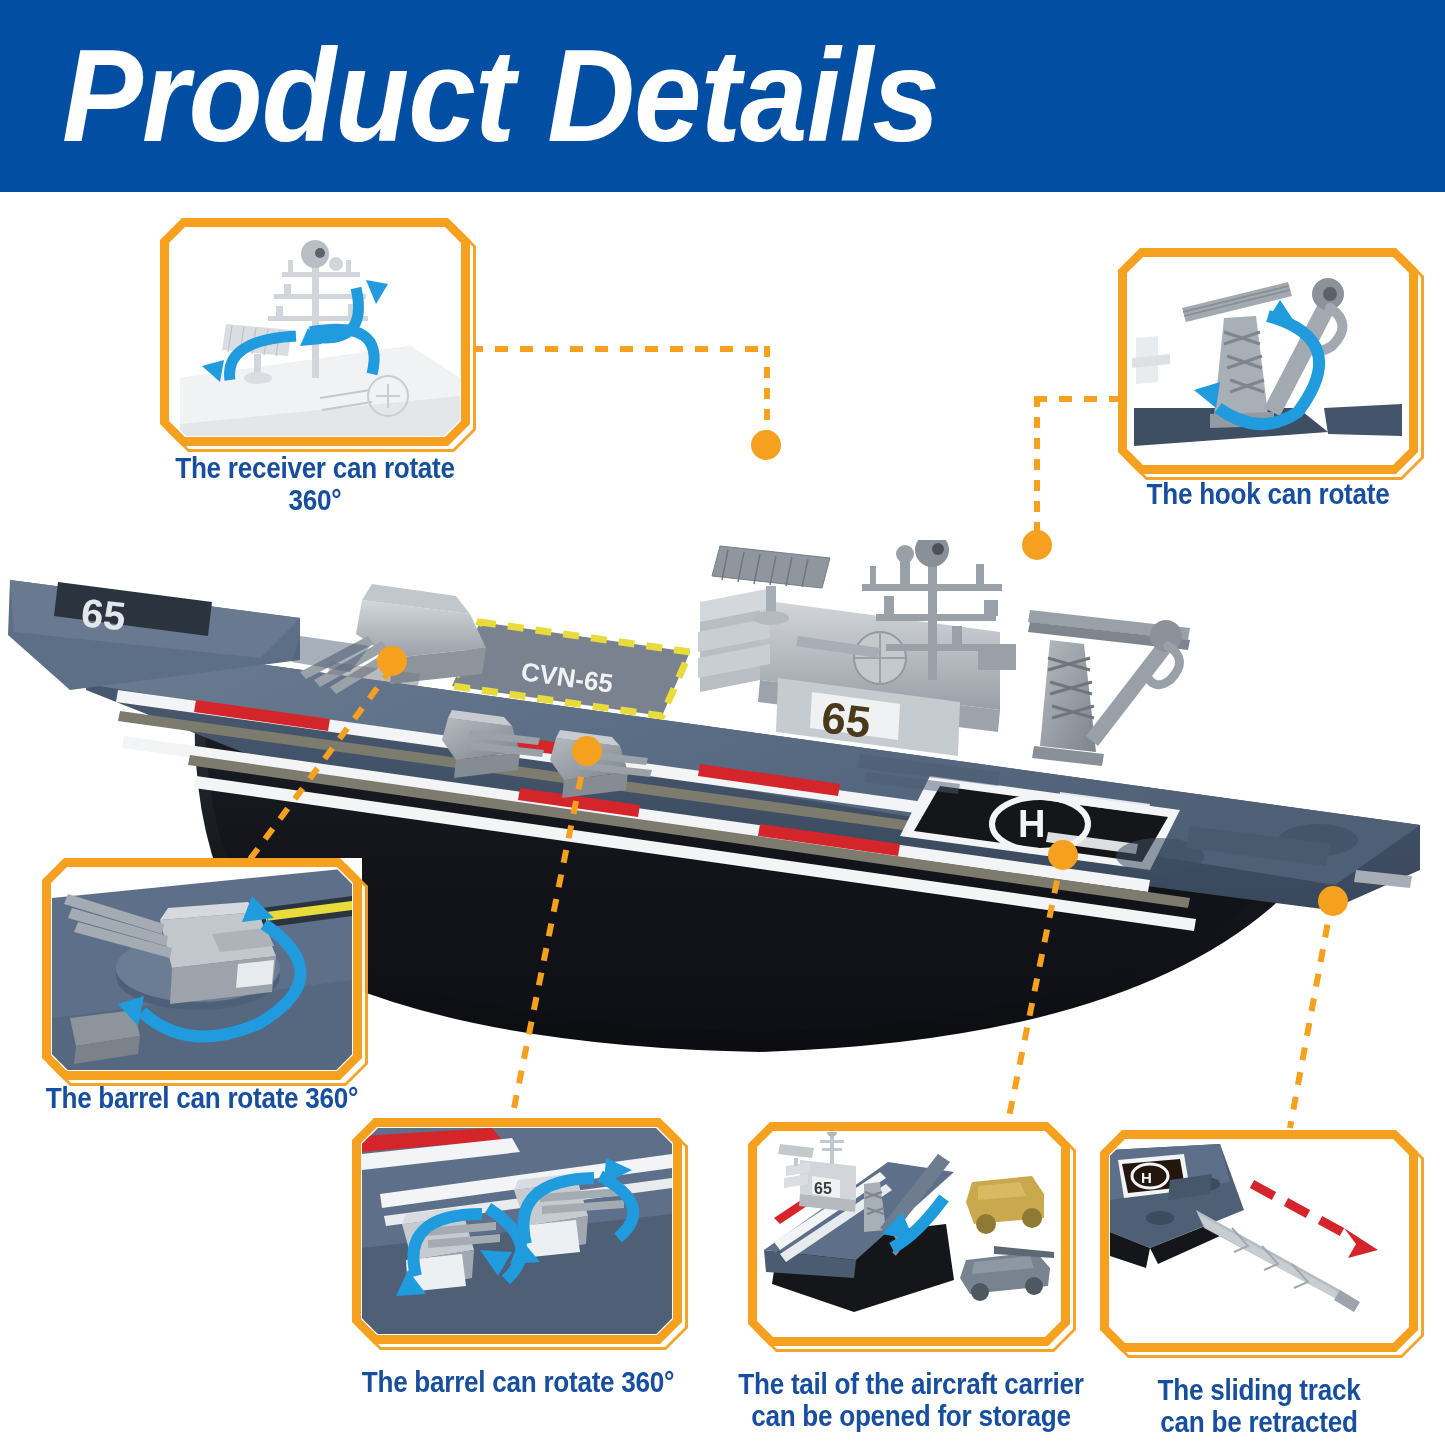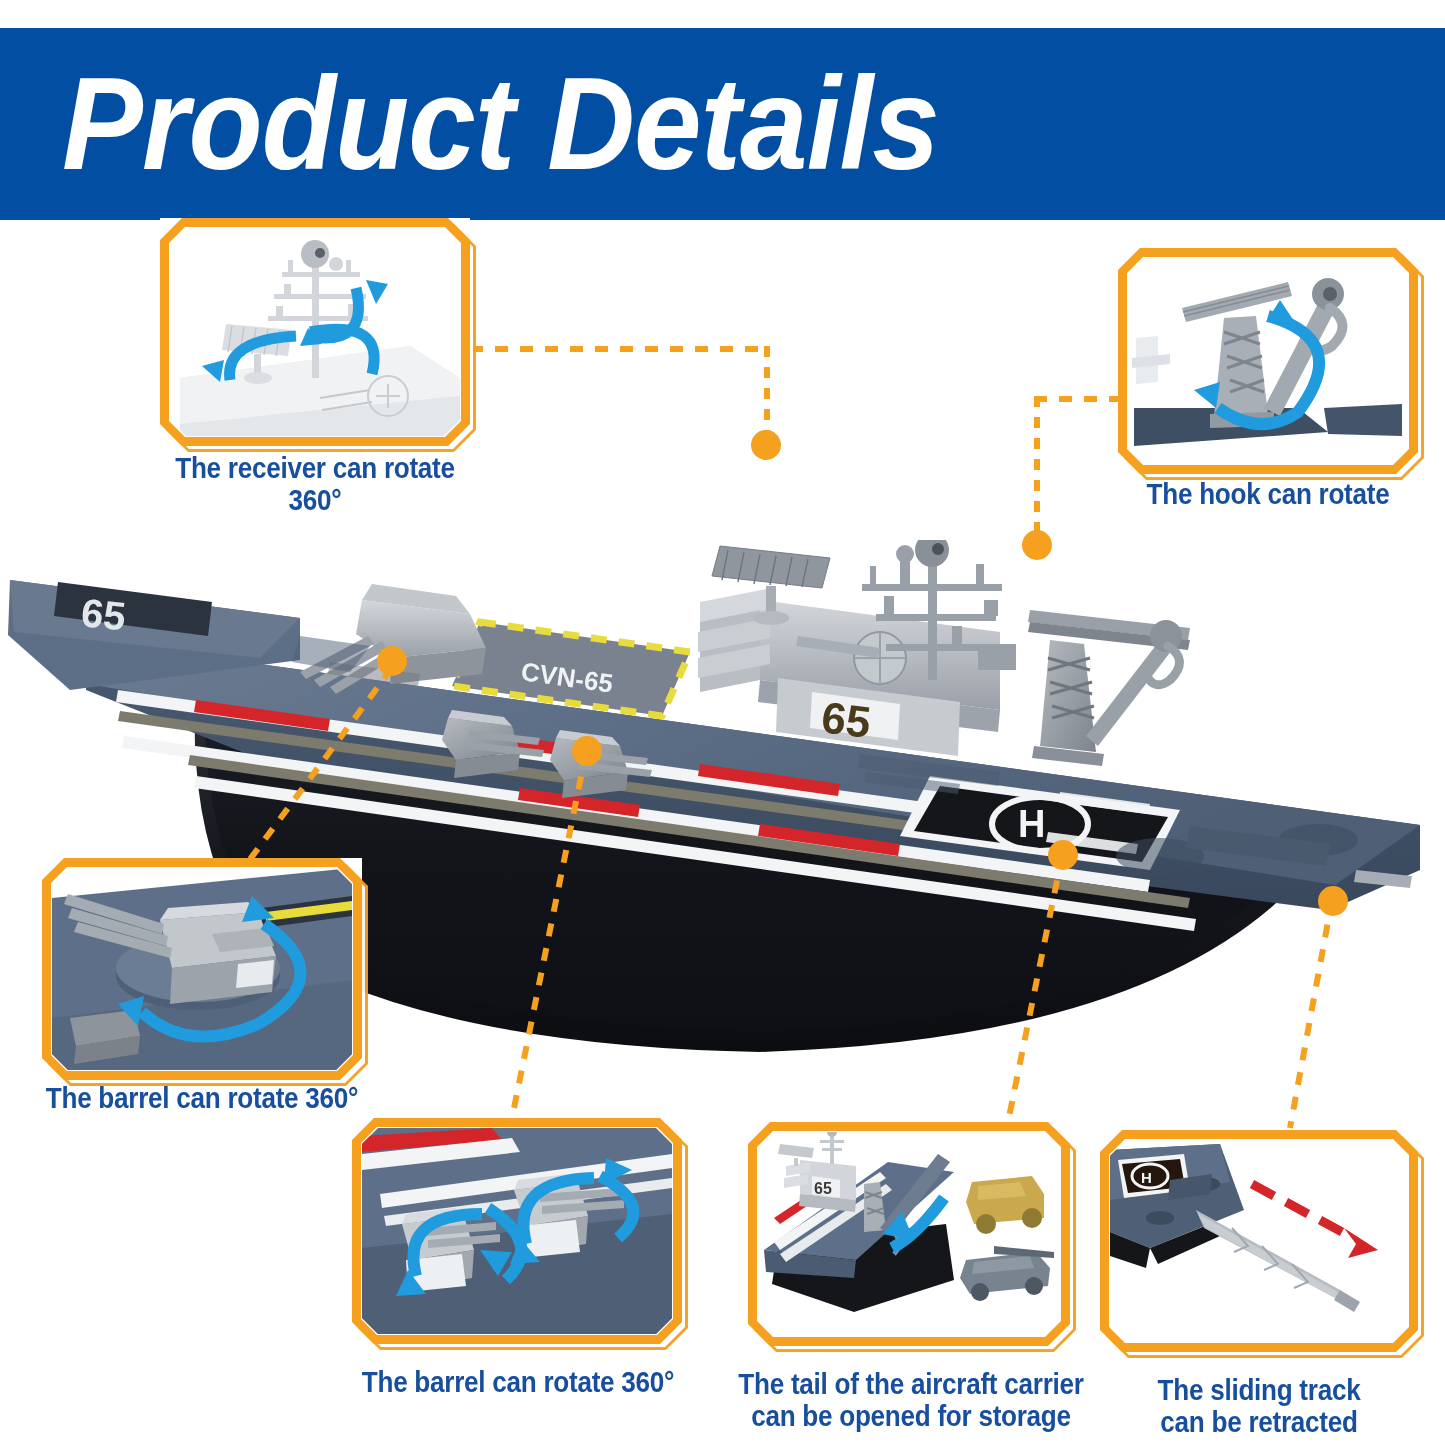--- a/index.html
+++ b/index.html
@@ -1,21 +1,21 @@
 <!DOCTYPE html>
 <html><head>
 <meta charset="utf-8">
 <style>
   html,body{margin:0;padding:0;background:#ffffff;}
   body{width:1445px;height:1445px;position:relative;overflow:hidden;
        font-family:"Liberation Sans", sans-serif;}
 
   
   .banner{position:absolute;left:0;top:0;width:1445px;height:192px;
-          background:#024EA2;display:flex;align-items:center;margin-top:28px;}
+          background:#024EA2;display:flex;align-items:center;}
   .banner-title{font-family:"Liberation Sans", sans-serif;
           font-weight:bold;font-style:italic;font-size:132px;color:#ffffff;
           letter-spacing:-1px;line-height:1;margin-left:62px;
           transform:scaleX(.92);transform-origin:left center;white-space:nowrap;}
 
   
   .callout{position:absolute;}
   .cbox{position:relative;width:100%;height:100%;background:#ffffff;}
   
   .cbox .frame-outer,.cbox .frame-inner{position:absolute;inset:0;

